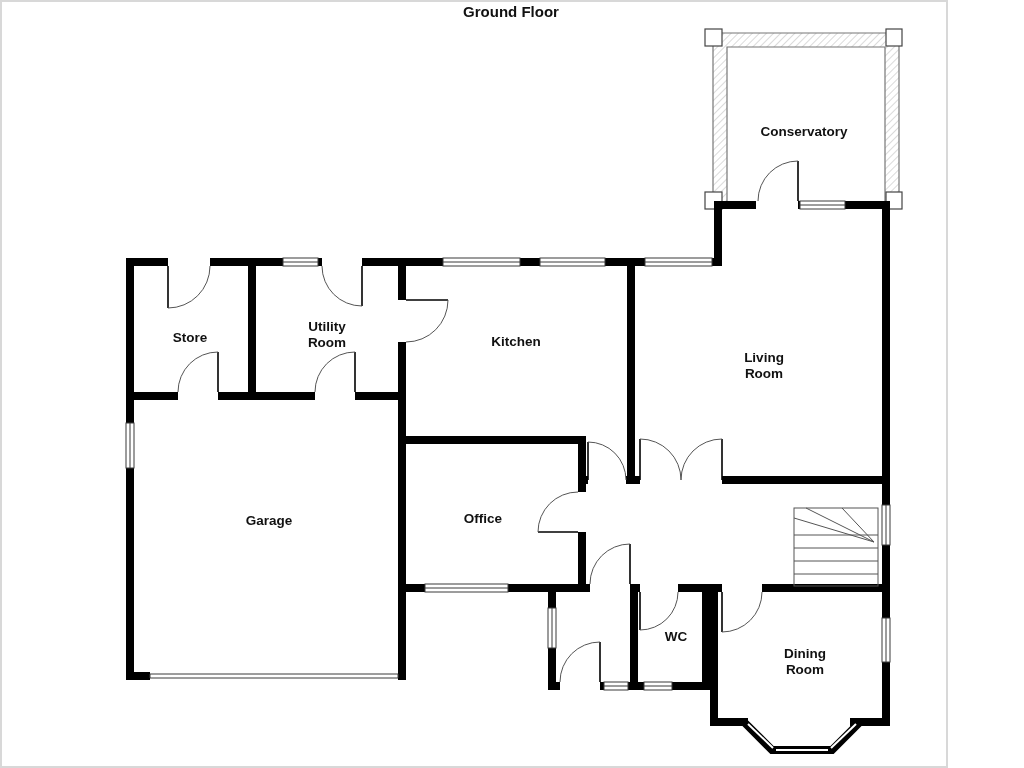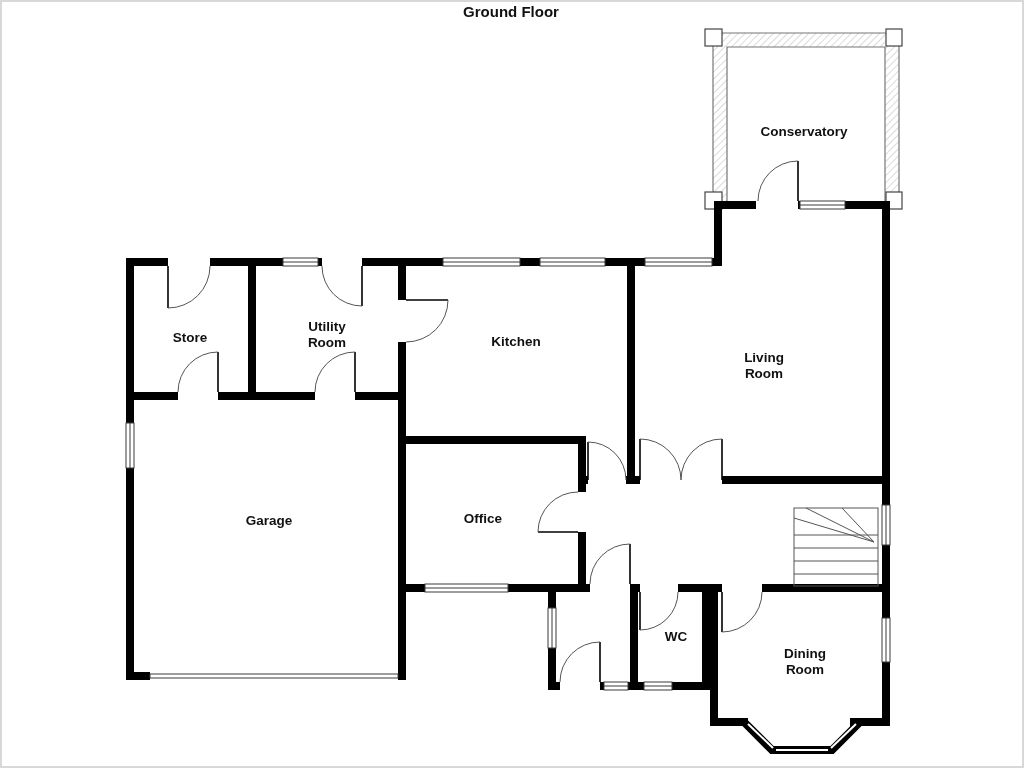--- a/index.html
+++ b/index.html
@@ -1,16 +1,16 @@
 <!DOCTYPE html>
 <html style="--wall: #000000; --window-line: #3a3a3a; --door-arc: #555555; --background: #ffffff; --glass-hatch: #b5b5b5; --text: #111111;"><head>
 <meta charset="utf-8">
 <style>
   html,body{margin:0;padding:0;background:var(--background,#fff);}
-  .page{position:relative;width:1024px;height:768px;background:var(--background,#fff);
+  .page{position:relative;width:948px;height:768px;background:var(--background,#fff);
         font-family:"Liberation Sans", sans-serif; box-shadow: inset 0 0 0 2px #d8d8d8;}
   svg{position:absolute;left:0;top:0;}
   .wall{fill:var(--wall,#000);}
   .gap{fill:var(--background,#fff);}
   .win{fill:var(--background,#fff);stroke:var(--window-line,#333);stroke-width:1;}
   .winline{stroke:var(--window-line,#333);stroke-width:1;fill:none;}
   .arc{stroke:var(--door-arc,#555);stroke-width:1;fill:none;}
   .panel{stroke:var(--wall,#000);stroke-width:1.6;fill:none;}
   .stair{stroke:var(--door-arc,#555);stroke-width:1;fill:none;}
   .glass{fill:url(#hatch);}

